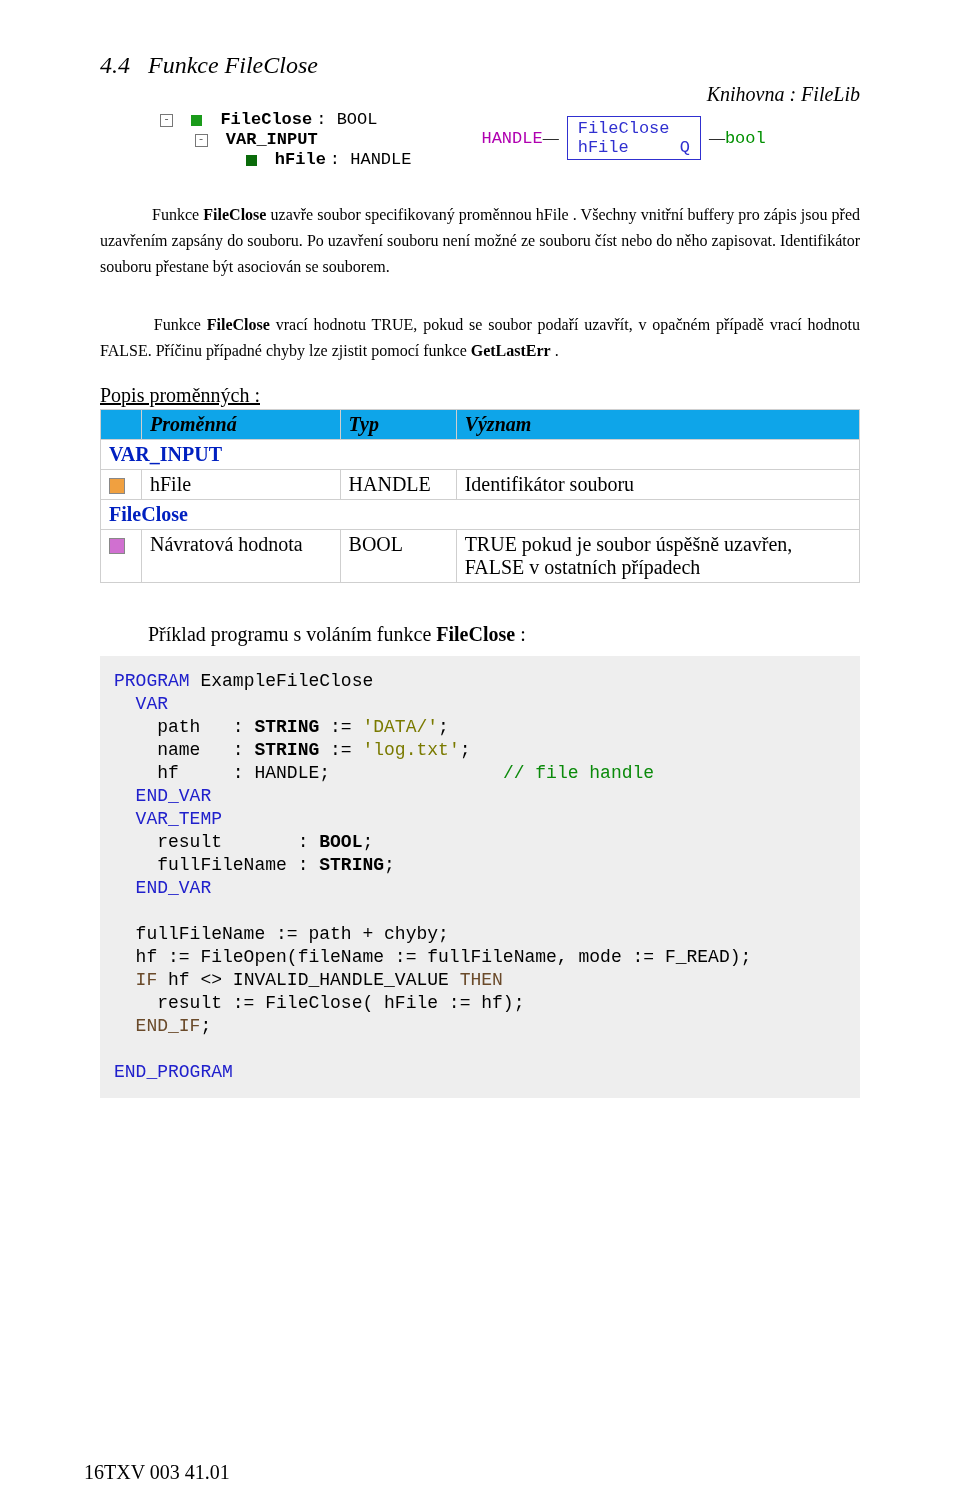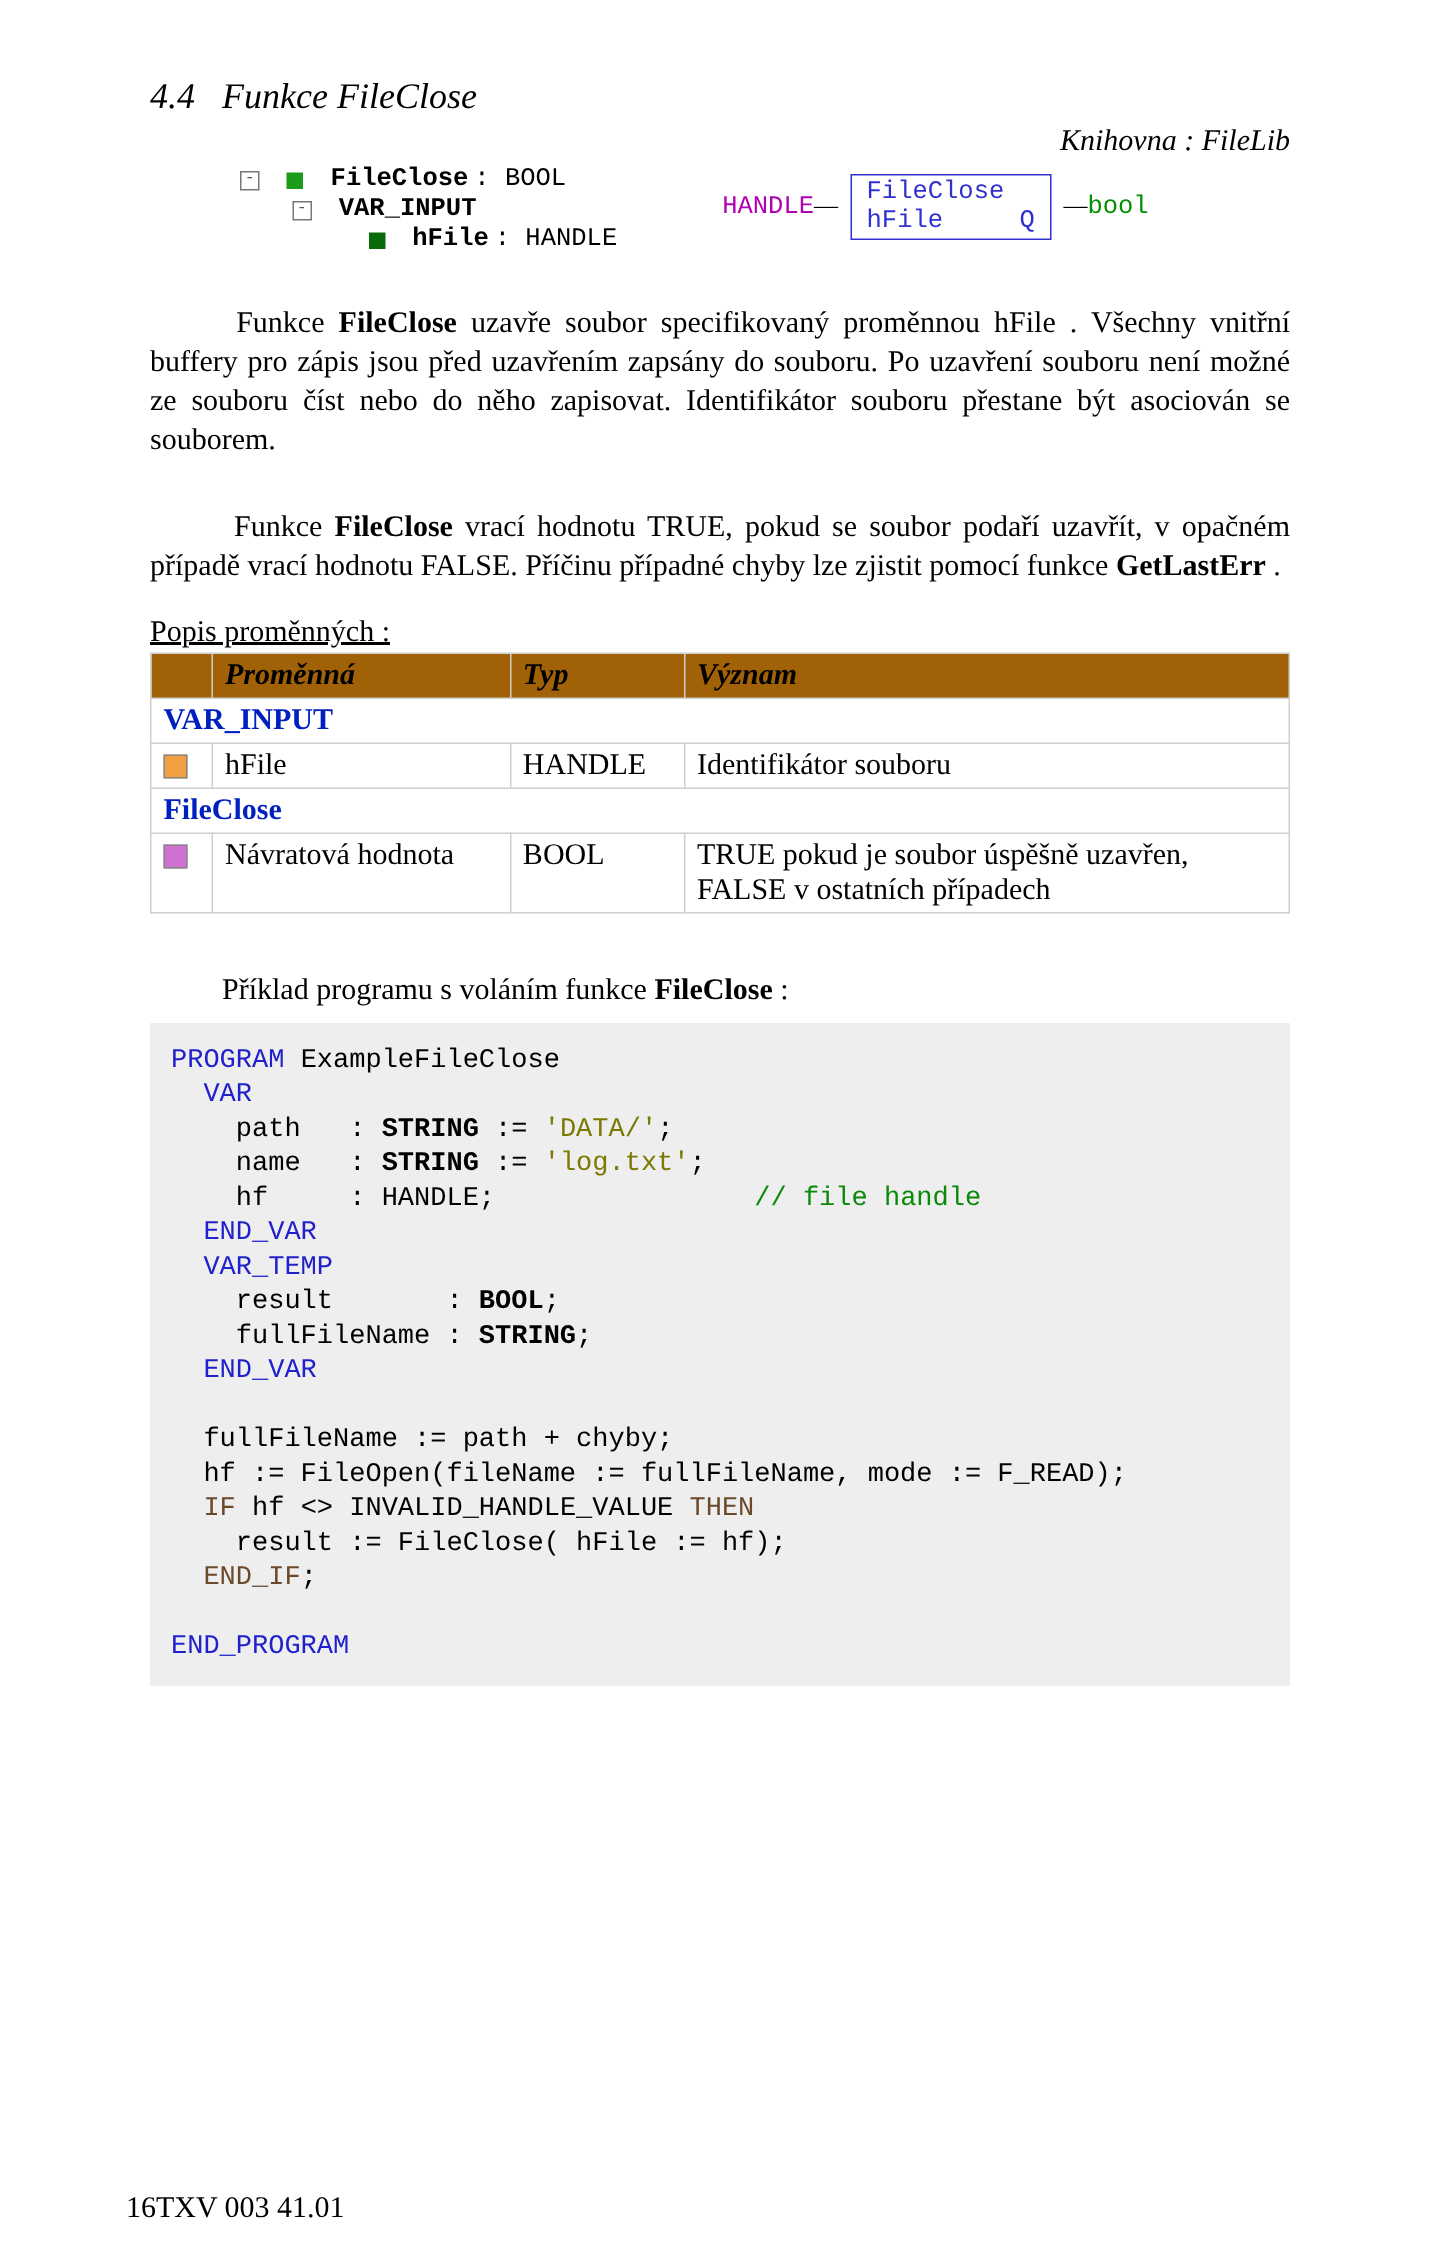--- a/index.html
+++ b/index.html
@@ -12,26 +12,26 @@
 .tree{font-family:"Courier New",monospace;font-size:17px;line-height:20px}
 .tree .row{display:flex;align-items:center;gap:4px;white-space:pre}
 .boxminus{display:inline-block;width:11px;height:11px;border:1px solid #777;line-height:9px;text-align:center;font-size:11px;color:#555;background:#fff}
 .sq{display:inline-block;width:11px;height:11px}
 .green{background:#1a9b1a}
 .darkgreen{background:#0a6b0a}
 .block{display:flex;align-items:center;margin-top:6px}
 .block .port{font-family:"Courier New",monospace;font-size:17px;color:#b000b0}
 .block .box{border:1px solid #3030d0;padding:2px 10px;font-family:"Courier New",monospace;font-size:17px;color:#3030d0;margin:0 8px}
 .block .bool{font-family:"Courier New",monospace;font-size:17px;color:#009000}
-.para{font-size:20px;line-height:26px;margin:32px 0 0 0;text-align:justify}
+.para{font-size:16px;line-height:26px;margin:32px 0 0 0;text-align:justify}
 .para .indent{display:inline-block;width:48px}
 .table-title{font-size:20px;margin:20px 0 2px 0;text-decoration:underline}
 table{border-collapse:collapse;width:100%;font-size:20px}
 th,td{border:1px solid #cfcfcf;padding:3px 8px;text-align:left;vertical-align:top}
-thead th{background:#a16207;font-style:italic}
+thead th{background:#0ea5e9;font-style:italic}
 td.icol{width:24px}
 .varinput{color:#0020c0;font-weight:bold}
 .fclose{color:#0020c0;font-weight:bold}
 .it{}
 .bold{font-weight:bold}
 .prikl{font-size:20px;margin:40px 0 10px 48px}
 pre.code{background:#eeeeee;font-family:"Courier New",monospace;font-size:18px;line-height:23px;padding:14px 14px;white-space:pre;margin:0 0 0 0}
 .k-blue{color:#2020cc}
 .k-olive{color:#7a7a00}
 .k-green{color:#0a8a0a}

